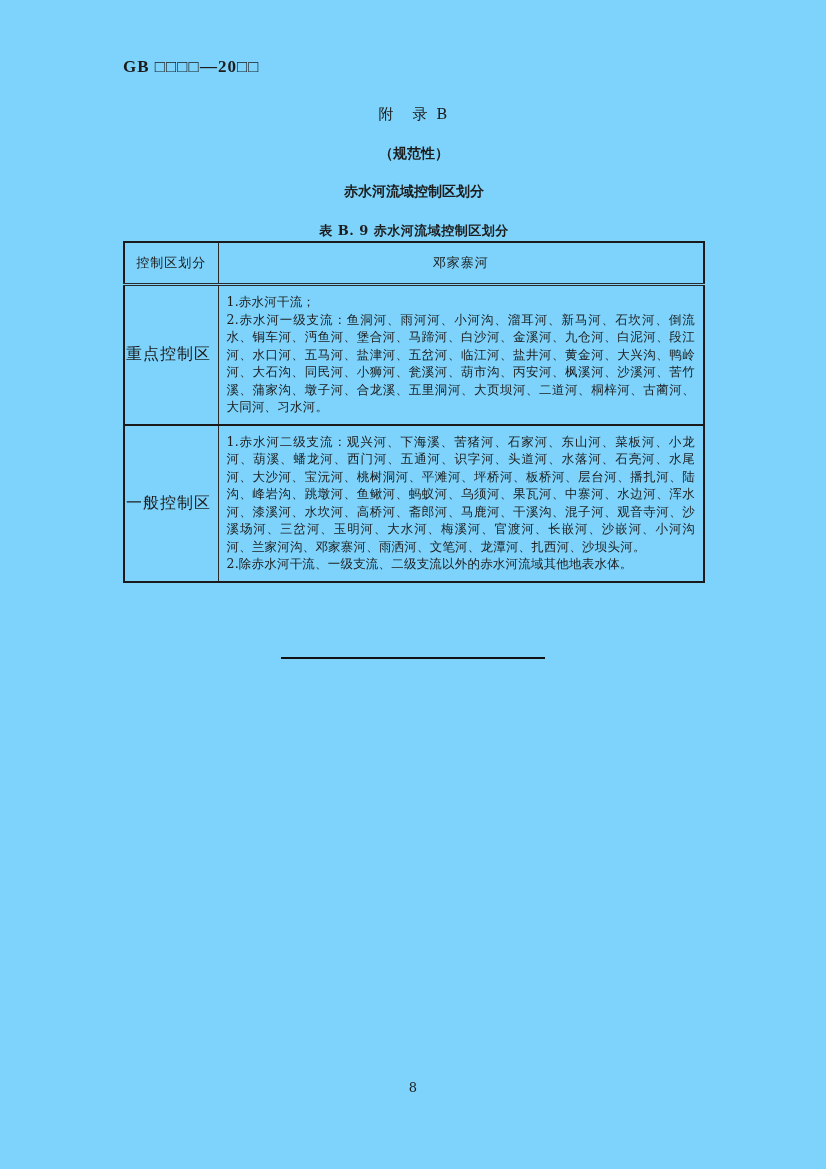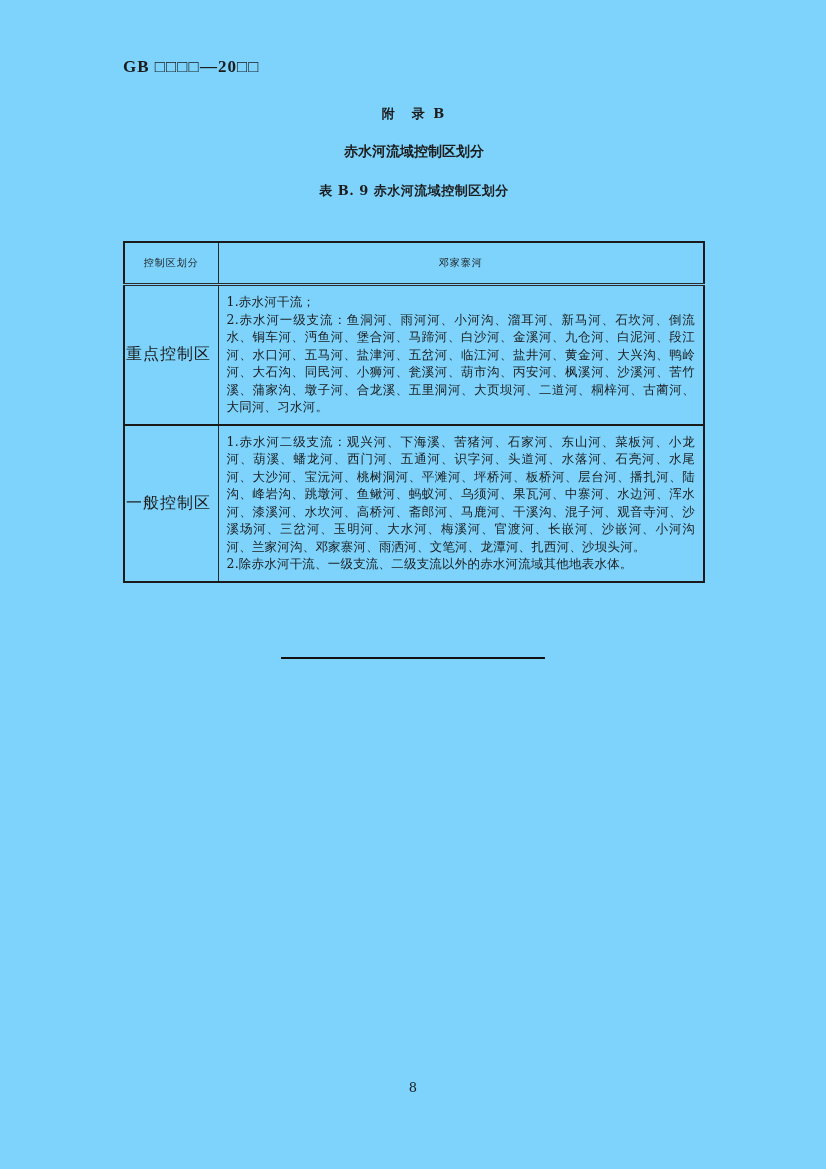--- a/index.html
+++ b/index.html
@@ -22,39 +22,39 @@
     letter-spacing: 1px;
     font-family: "Liberation Serif", "DejaVu Serif", serif;
   }
   .titles {
     position: absolute;
     left: 123px;
     top: 105px;
     width: 582px;
     text-align: center;
   }
-  .t-appendix   { font-size: 13px; font-weight: bold; letter-spacing: 2px; }
+  .t-appendix   { font-size: 15px; font-weight: normal; letter-spacing: 2px; }
   .t-normative  { font-size: 14px; font-weight: bold; margin-top: 21px; }
   .t-subject    { font-size: 14px; font-weight: bold; margin-top: 20px; }
   .t-caption    { font-size: 13px; font-weight: bold; margin-top: 21px; letter-spacing: 0.5px; }
   table.zone-table {
     position: absolute;
     left: 123px;
     top: 241px;
     width: 582px;
     border-collapse: collapse;
     table-layout: fixed;
   }
   table.zone-table, table.zone-table th, table.zone-table td {
     border: 1px solid #2a2a2a;
   }
   table.zone-table { border: 2px solid #1a1a1a; }
   table.zone-table th {
     height: 38px;
-    font-size: 10px;
+    font-size: 13px;
     font-weight: normal;
     text-align: center;
     vertical-align: middle;
     border-bottom: 3px double #2a2a2a;
     letter-spacing: 1px;
   }
   table.zone-table tbody tr + tr td { border-top: 2px solid #1a1a1a; }
   col.c-zone { width: 94px; }
   td.zone-cell {
     font-size: 16px;
@@ -93,20 +93,21 @@
 </style>
 </head>
 <body>
 
 <div class="page">
 
   <div class="doc-header">GB □□□□—20□□</div>
 
   <div class="titles">
     <div class="t-appendix">附　录 B</div>
+    <div class="t-normative">（规范性）</div>
     <div class="t-subject">赤水河流域控制区划分</div>
     <div class="t-caption">表 B. 9 赤水河流域控制区划分</div>
   </div>
 
   <table class="zone-table">
     <colgroup>
       <col class="c-zone">
       <col>
     </colgroup>
     <thead>

